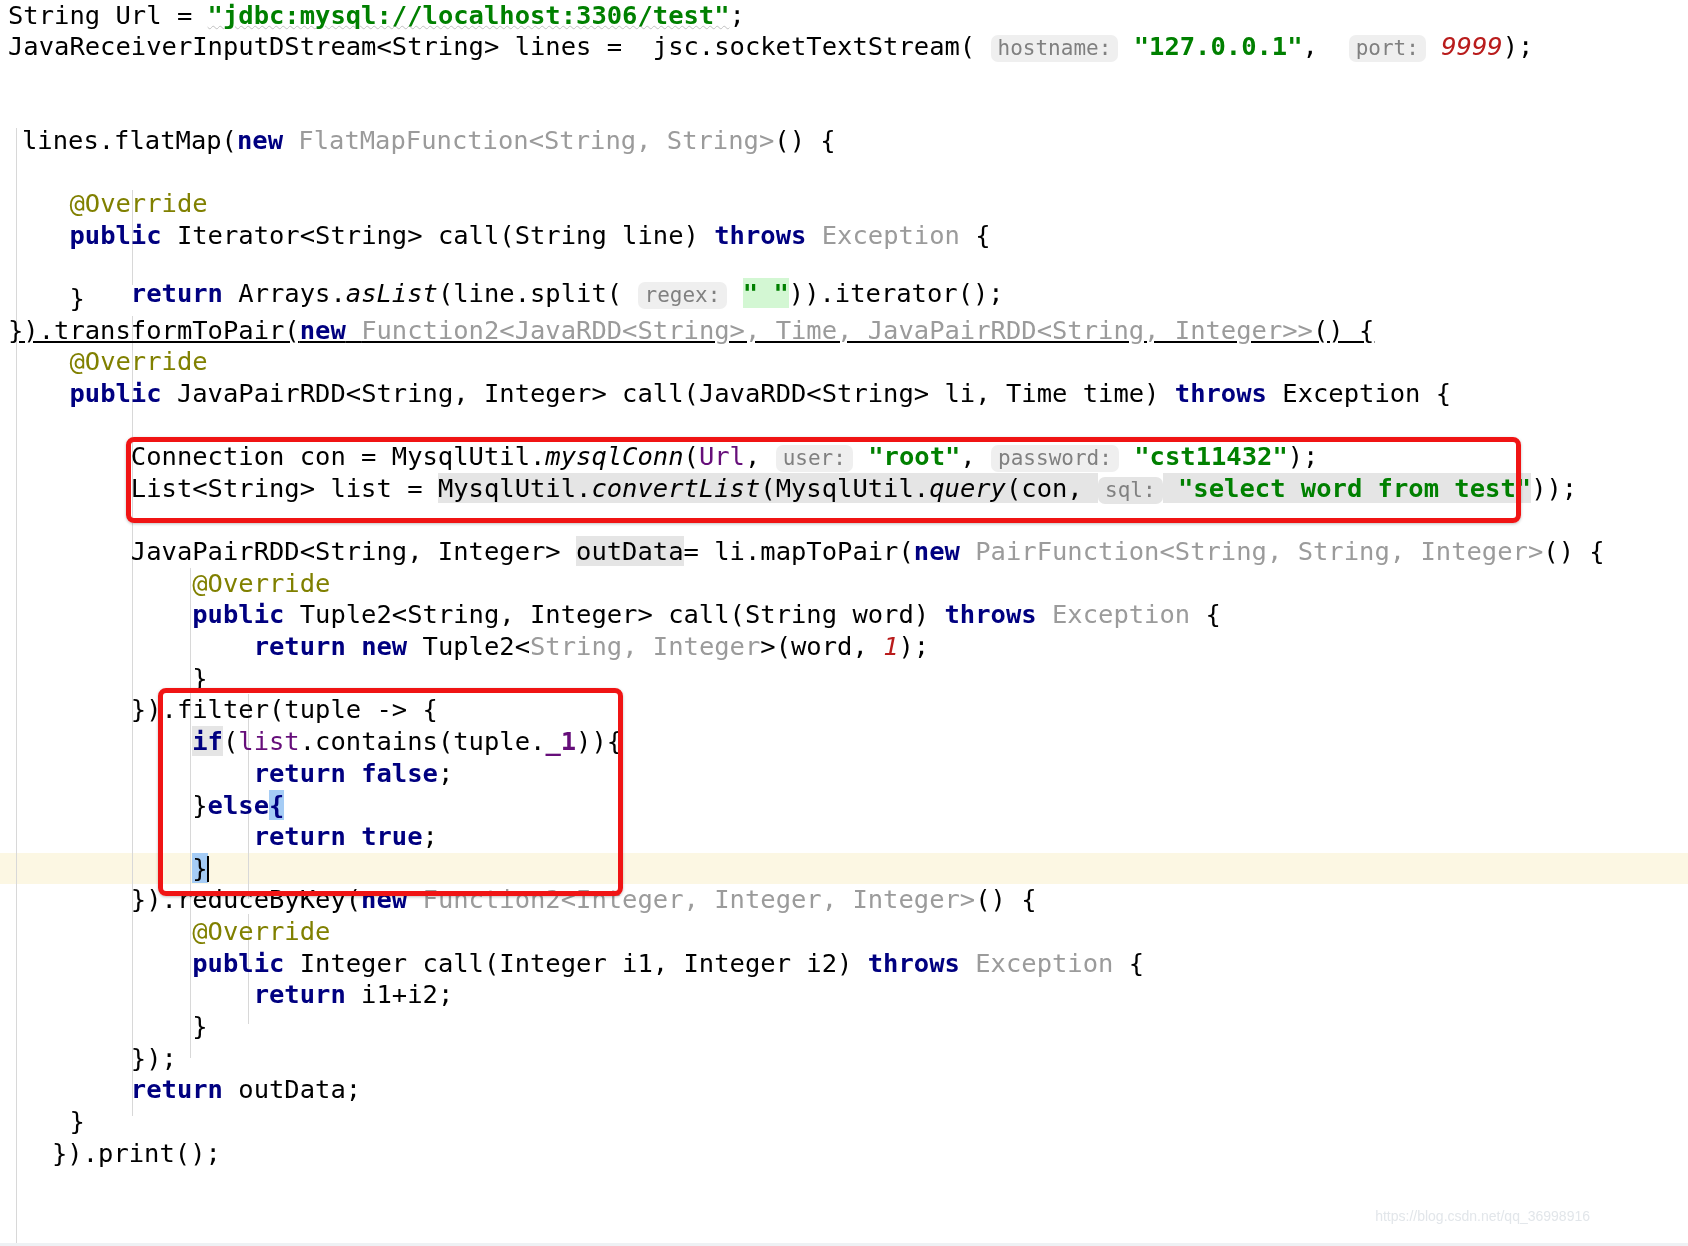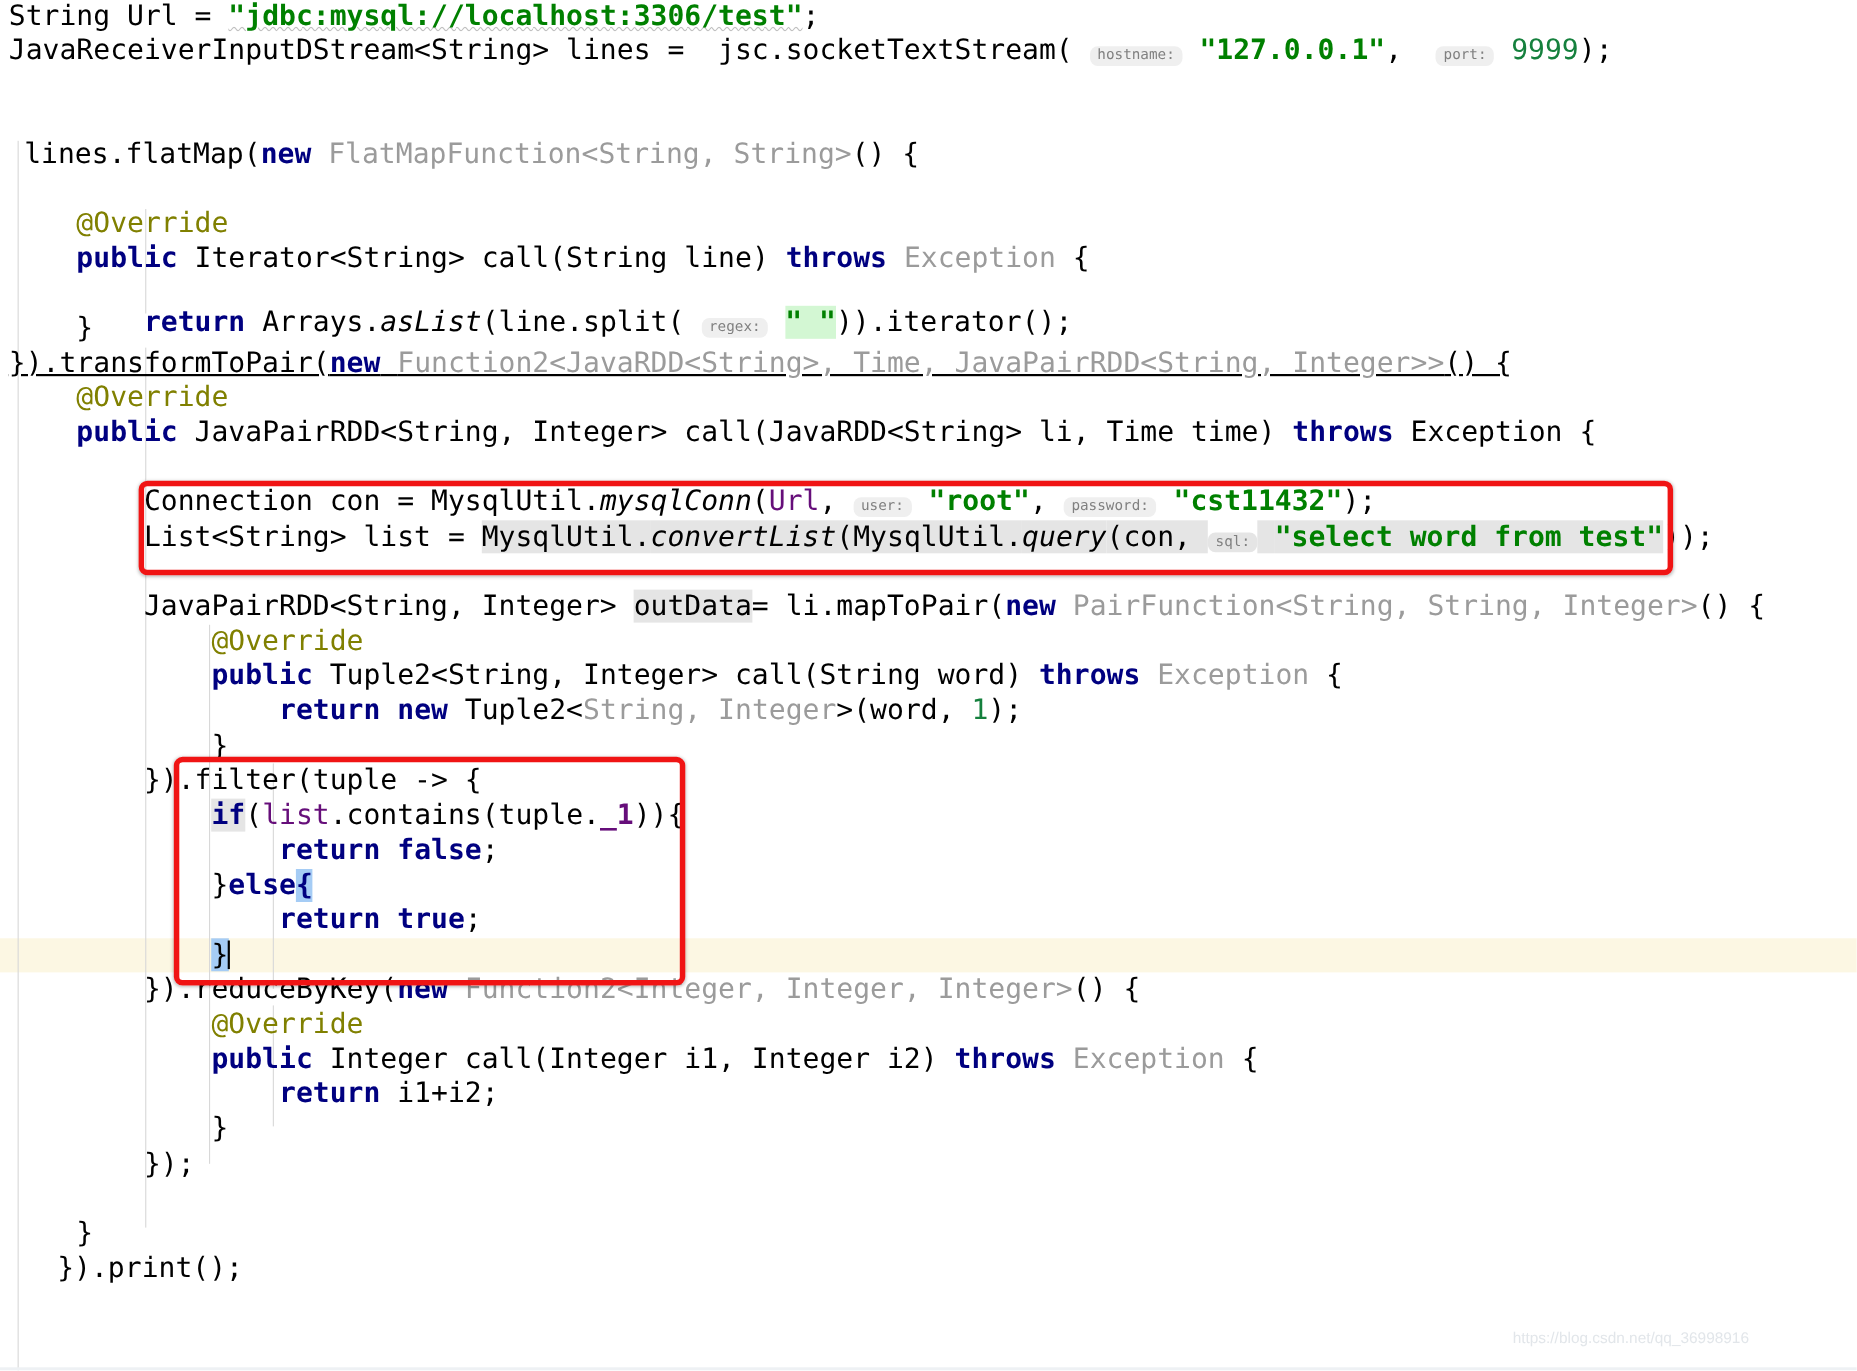--- a/index.html
+++ b/index.html
@@ -21,34 +21,34 @@
     position:relative;
     height:31.4px;
     white-space:pre;
     padding-left:8px;
     box-sizing:border-box;
     z-index:3;
   }
   
   .kw       {color:#000080;font-weight:bold;}
   .str      {color:#008000;font-weight:bold;}
-  .num      {color:#15803d;}
+  .num      {color:#b91c1c;font-style:italic;}
   .fade     {color:#9b9b9b;}
   .field    {color:#660e7a;}
   .fieldb   {color:#660e7a;font-weight:bold;}
   .static   {font-style:italic;}
   .plain    {color:#000000;}
   .anno     {color:#808000;}
   
   .hint{
     color:#808080;
     background:#efefef;
     border-radius:7px;
     padding:1px 7px 2px 7px;
-    font-size:13px;
+    font-size:21px;
     letter-spacing:0px;
   }
   
   .hl-yellow{background:#e5e5e5;}
   .hl-blue  {background:#a5ccf5;}
   .hl-green {background:#d3f7d3;}
   
   .guide{
     position:absolute;
     top:0;width:1px;background:#d8d8d8;
@@ -164,20 +164,21 @@
   <div class="line" style="top:916px;position:absolute;left:0;"><span class="plain">            </span><span class="anno">@Override</span></div>
 
   <div class="line" style="top:948px;position:absolute;left:0;"><span class="plain">            </span><span class="kw">public</span><span class="plain"> Integer call(Integer i1, Integer i2) </span><span class="kw">throws</span><span class="plain"> </span><span class="fade">Exception</span><span class="plain"> {</span></div>
 
   <div class="line" style="top:979px;position:absolute;left:0;"><span class="plain">                </span><span class="kw">return</span><span class="plain"> i1+i2;</span></div>
 
   <div class="line" style="top:1011px;position:absolute;left:0;"><span class="plain">            }</span></div>
 
   <div class="line" style="top:1043px;position:absolute;left:0;"><span class="plain">        });</span></div>
 
+  <div class="line" style="top:1074px;position:absolute;left:0;"><span class="plain">        </span><span class="kw">return</span><span class="plain"> outData;</span></div>
 
   <div class="line" style="top:1106px;position:absolute;left:0;"><span class="plain">    }</span></div>
 
   <div class="line" style="top:1138px;position:absolute;left:0;margin-left:44px;"><span class="plain">}).print();</span></div>
 
   
   <div class="redbox" style="left:126px;top:437px;width:1385px;height:76px;"></div>
   <div class="redbox" style="left:158px;top:688px;width:455px;height:198px;"></div>
 
   <div class="watermark">https://blog.csdn.net/qq_36998916</div>

